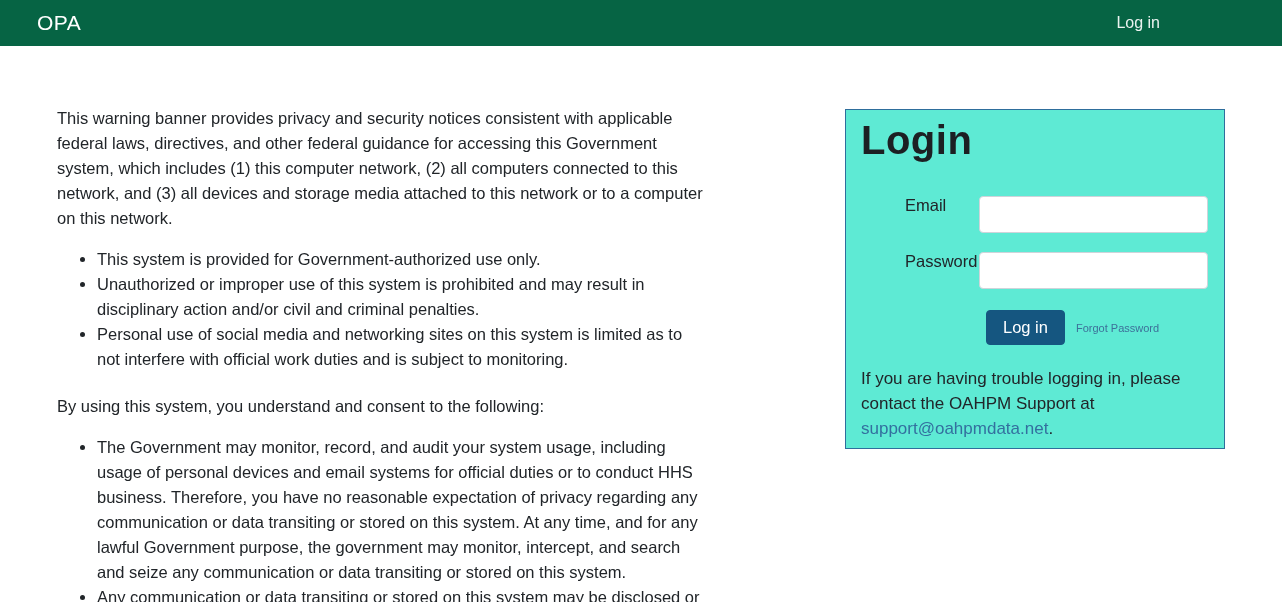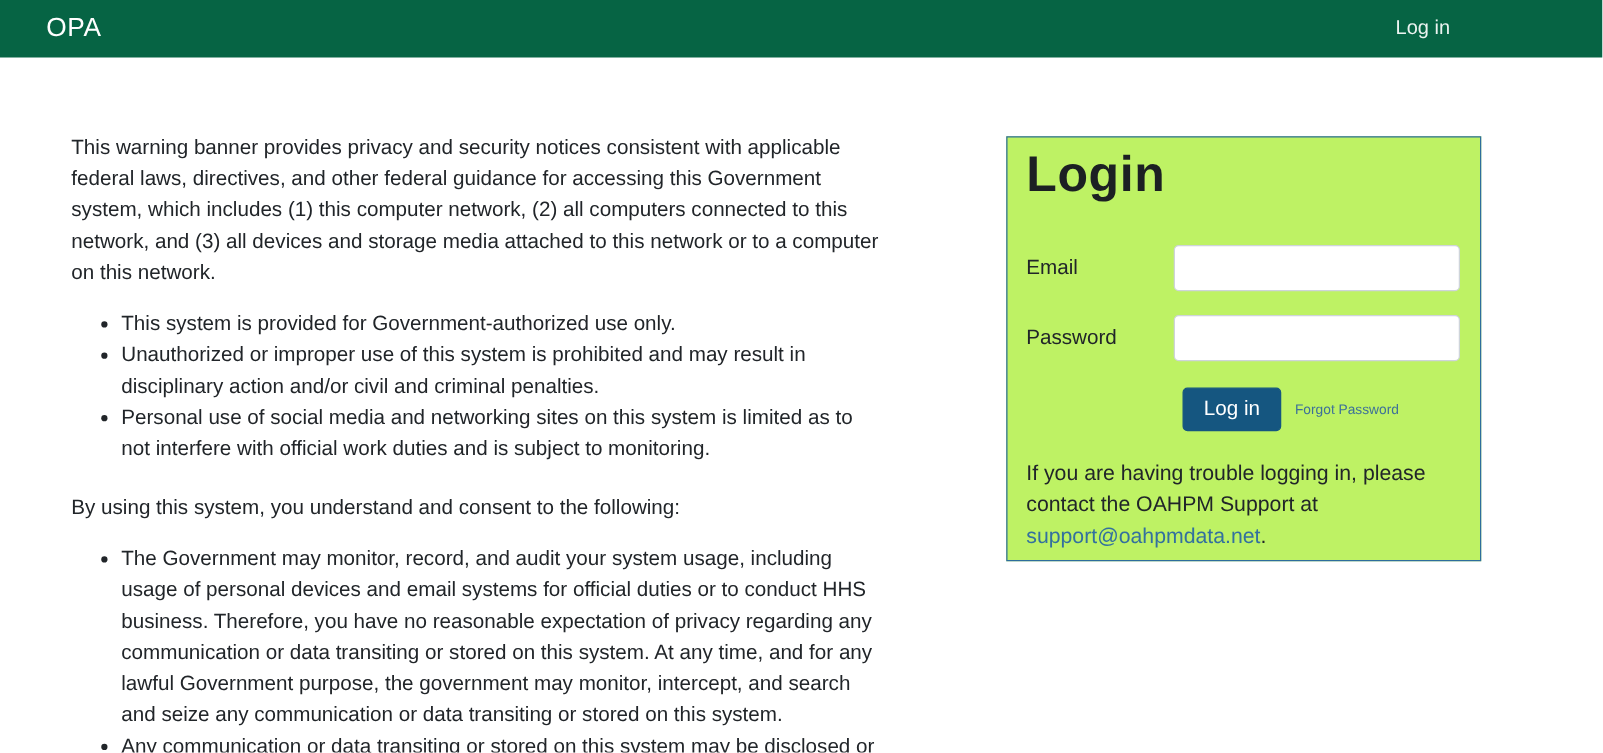--- a/index.html
+++ b/index.html
@@ -29,29 +29,29 @@
   
   .warning-banner {
     position: absolute; left: 57px; top: 60px; width: 648px;
     font-size: 16.5px; line-height: 25px; color: #212529;
   }
   .warning-banner p { margin: 0 0 16px 0; }
   .warning-banner ul { margin: 0 0 22px 0; padding-left: 40px; }
   .warning-banner li { margin: 0; }
   
   .login-card {
-    position: absolute; left: 805px; top: 63px; width: 380px; height: 340px;
-    border: 1px solid #2e6e9c; background: #bef264;
+    position: absolute; left: 845px; top: 63px; width: 380px; height: 340px;
+    border: 1px solid #2e6e9c; background: #5eead4;
     padding: 8px 16px 14px 15px;
   }
   .login-title {
     font-size: 40px; font-weight: 700; color: #1c2023; line-height: 44px;
     margin-bottom: 34px; letter-spacing: 0.5px;
   }
-  .form-row { display: flex; align-items: center; margin-bottom: 19px; }
+  .form-row { display: flex; margin-bottom: 19px; margin-left: 44px; }
   .form-row label { width: 125px; font-size: 16.5px; color: #212529; }
   .form-row input {
     flex: 1; height: 37px;
     border: 1px solid #ced4da; border-radius: 4px;
     font-size: 16px; padding: 0 10px; color: #212529;
     font-family: "Liberation Sans", sans-serif;
     outline: none;
   }
   .actions-row { display: flex; align-items: center; margin: 21px 0 0 125px; }
   .login-button {

